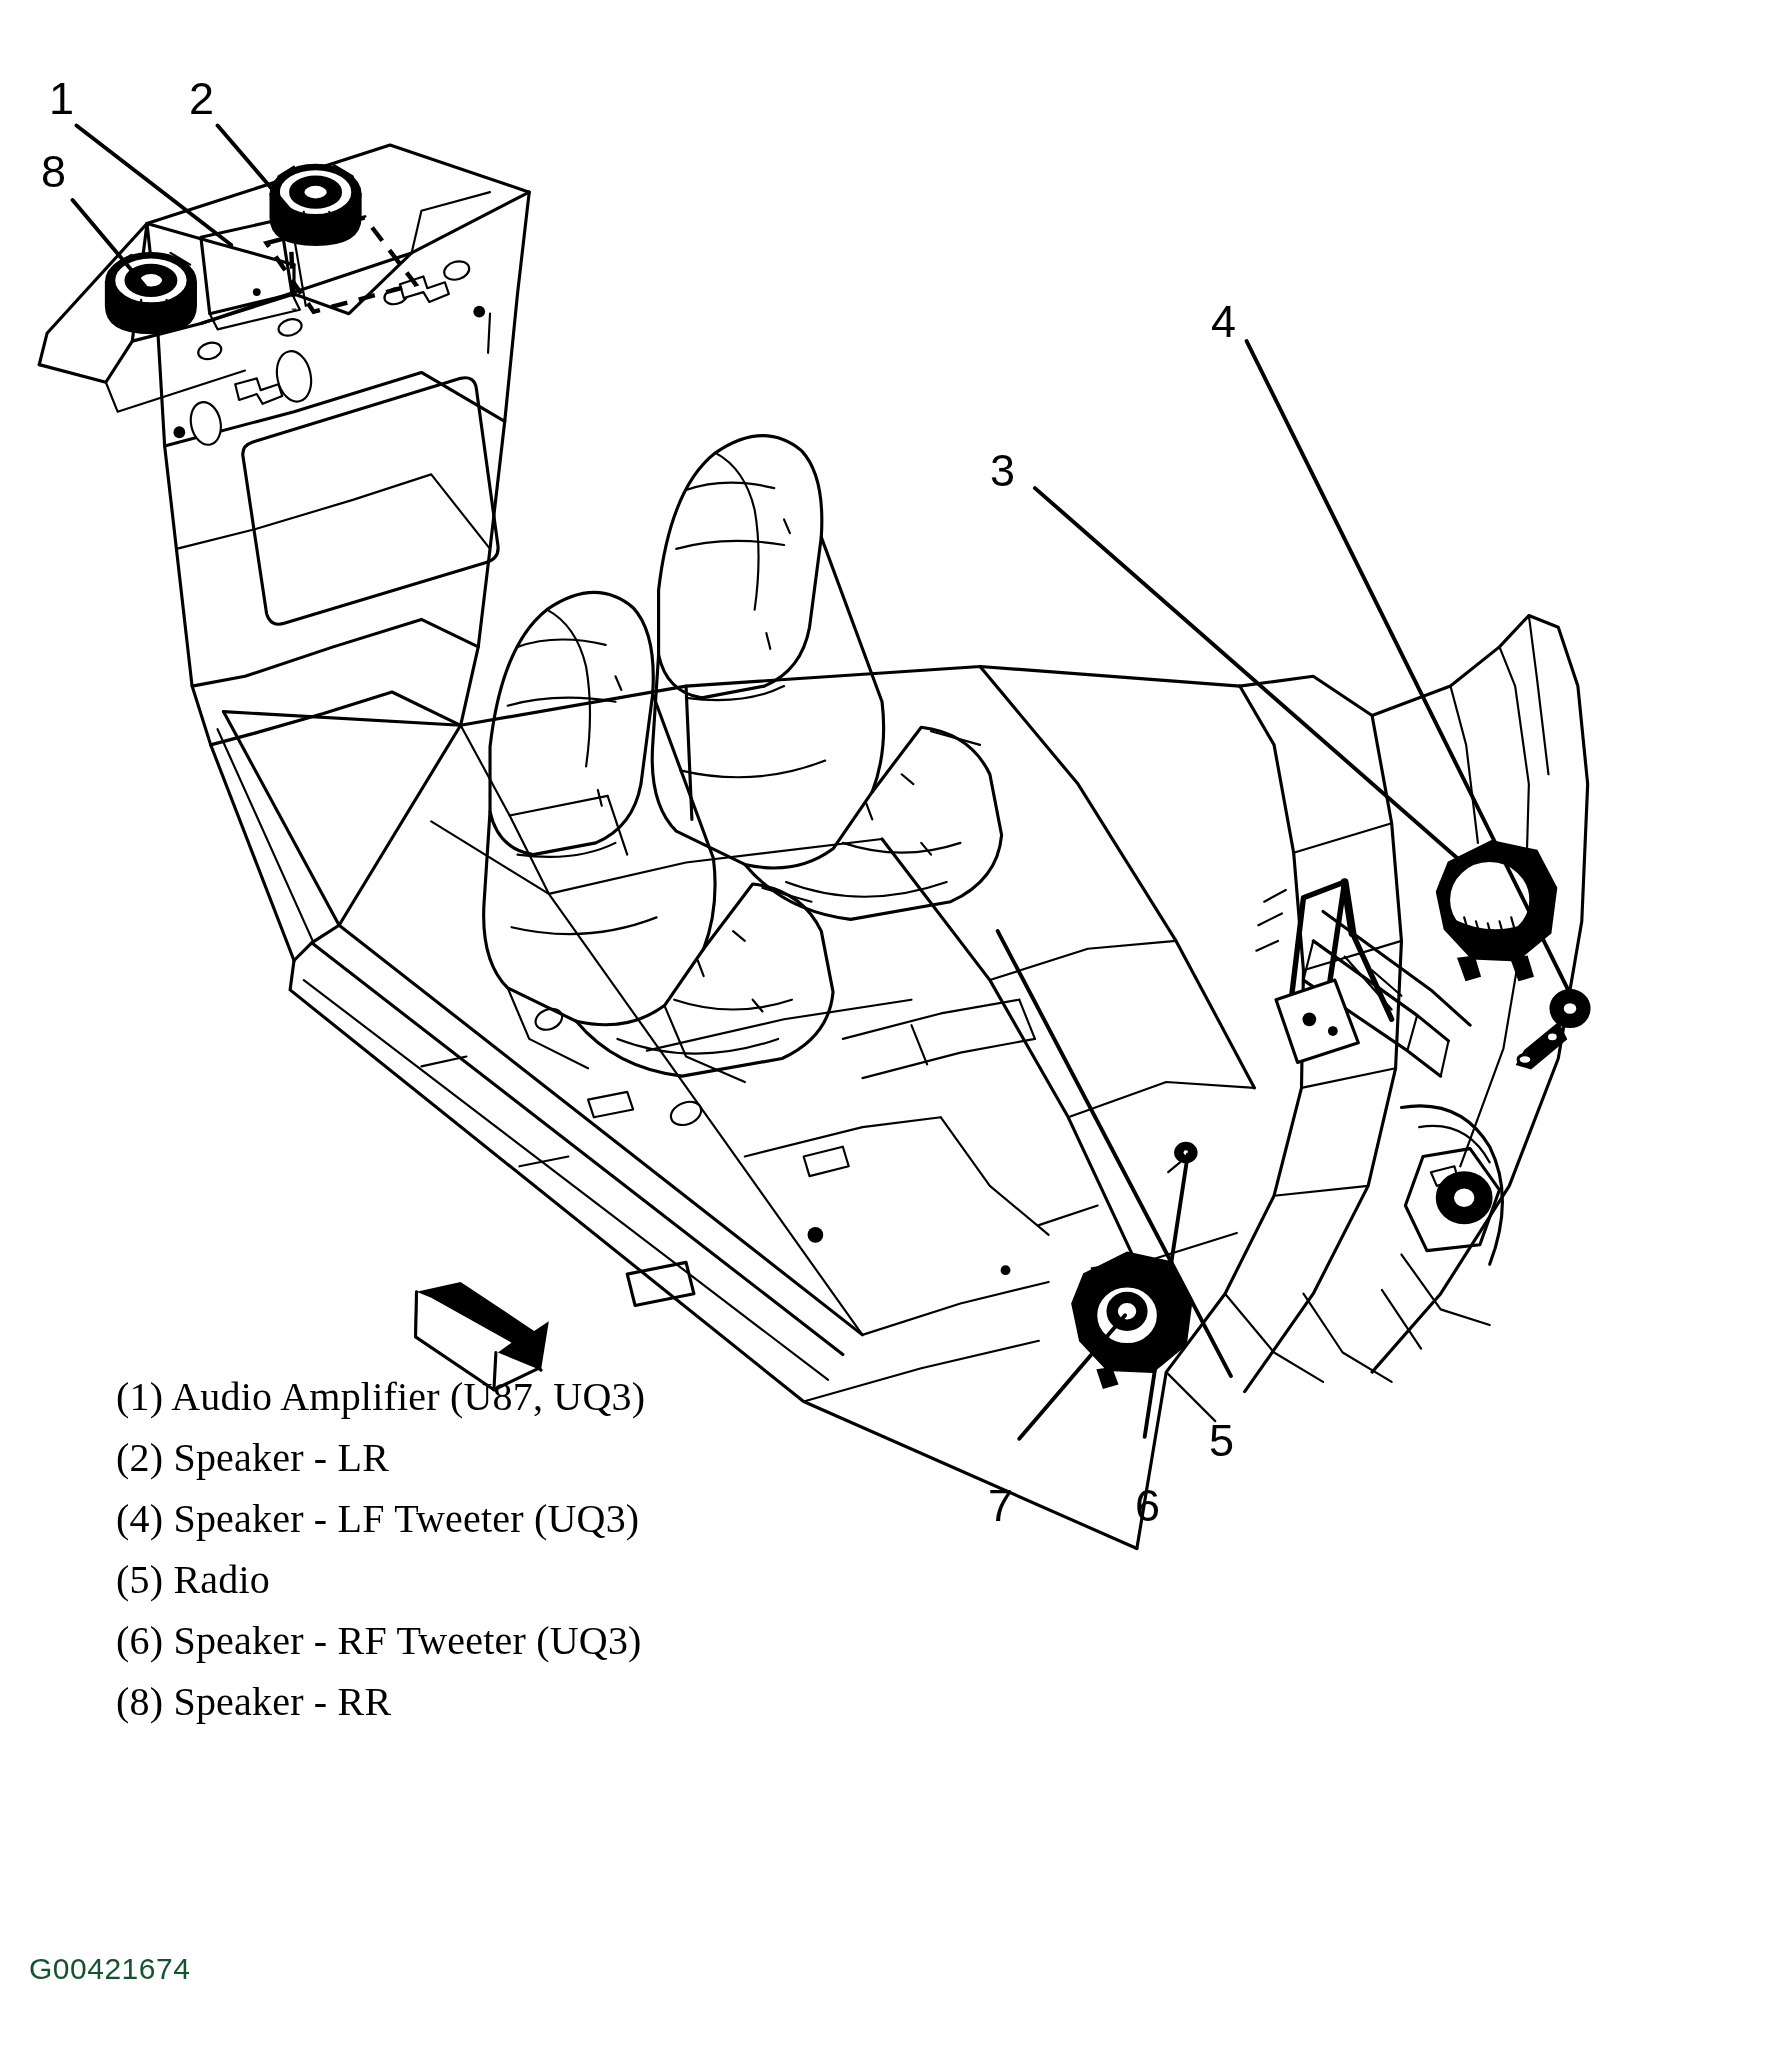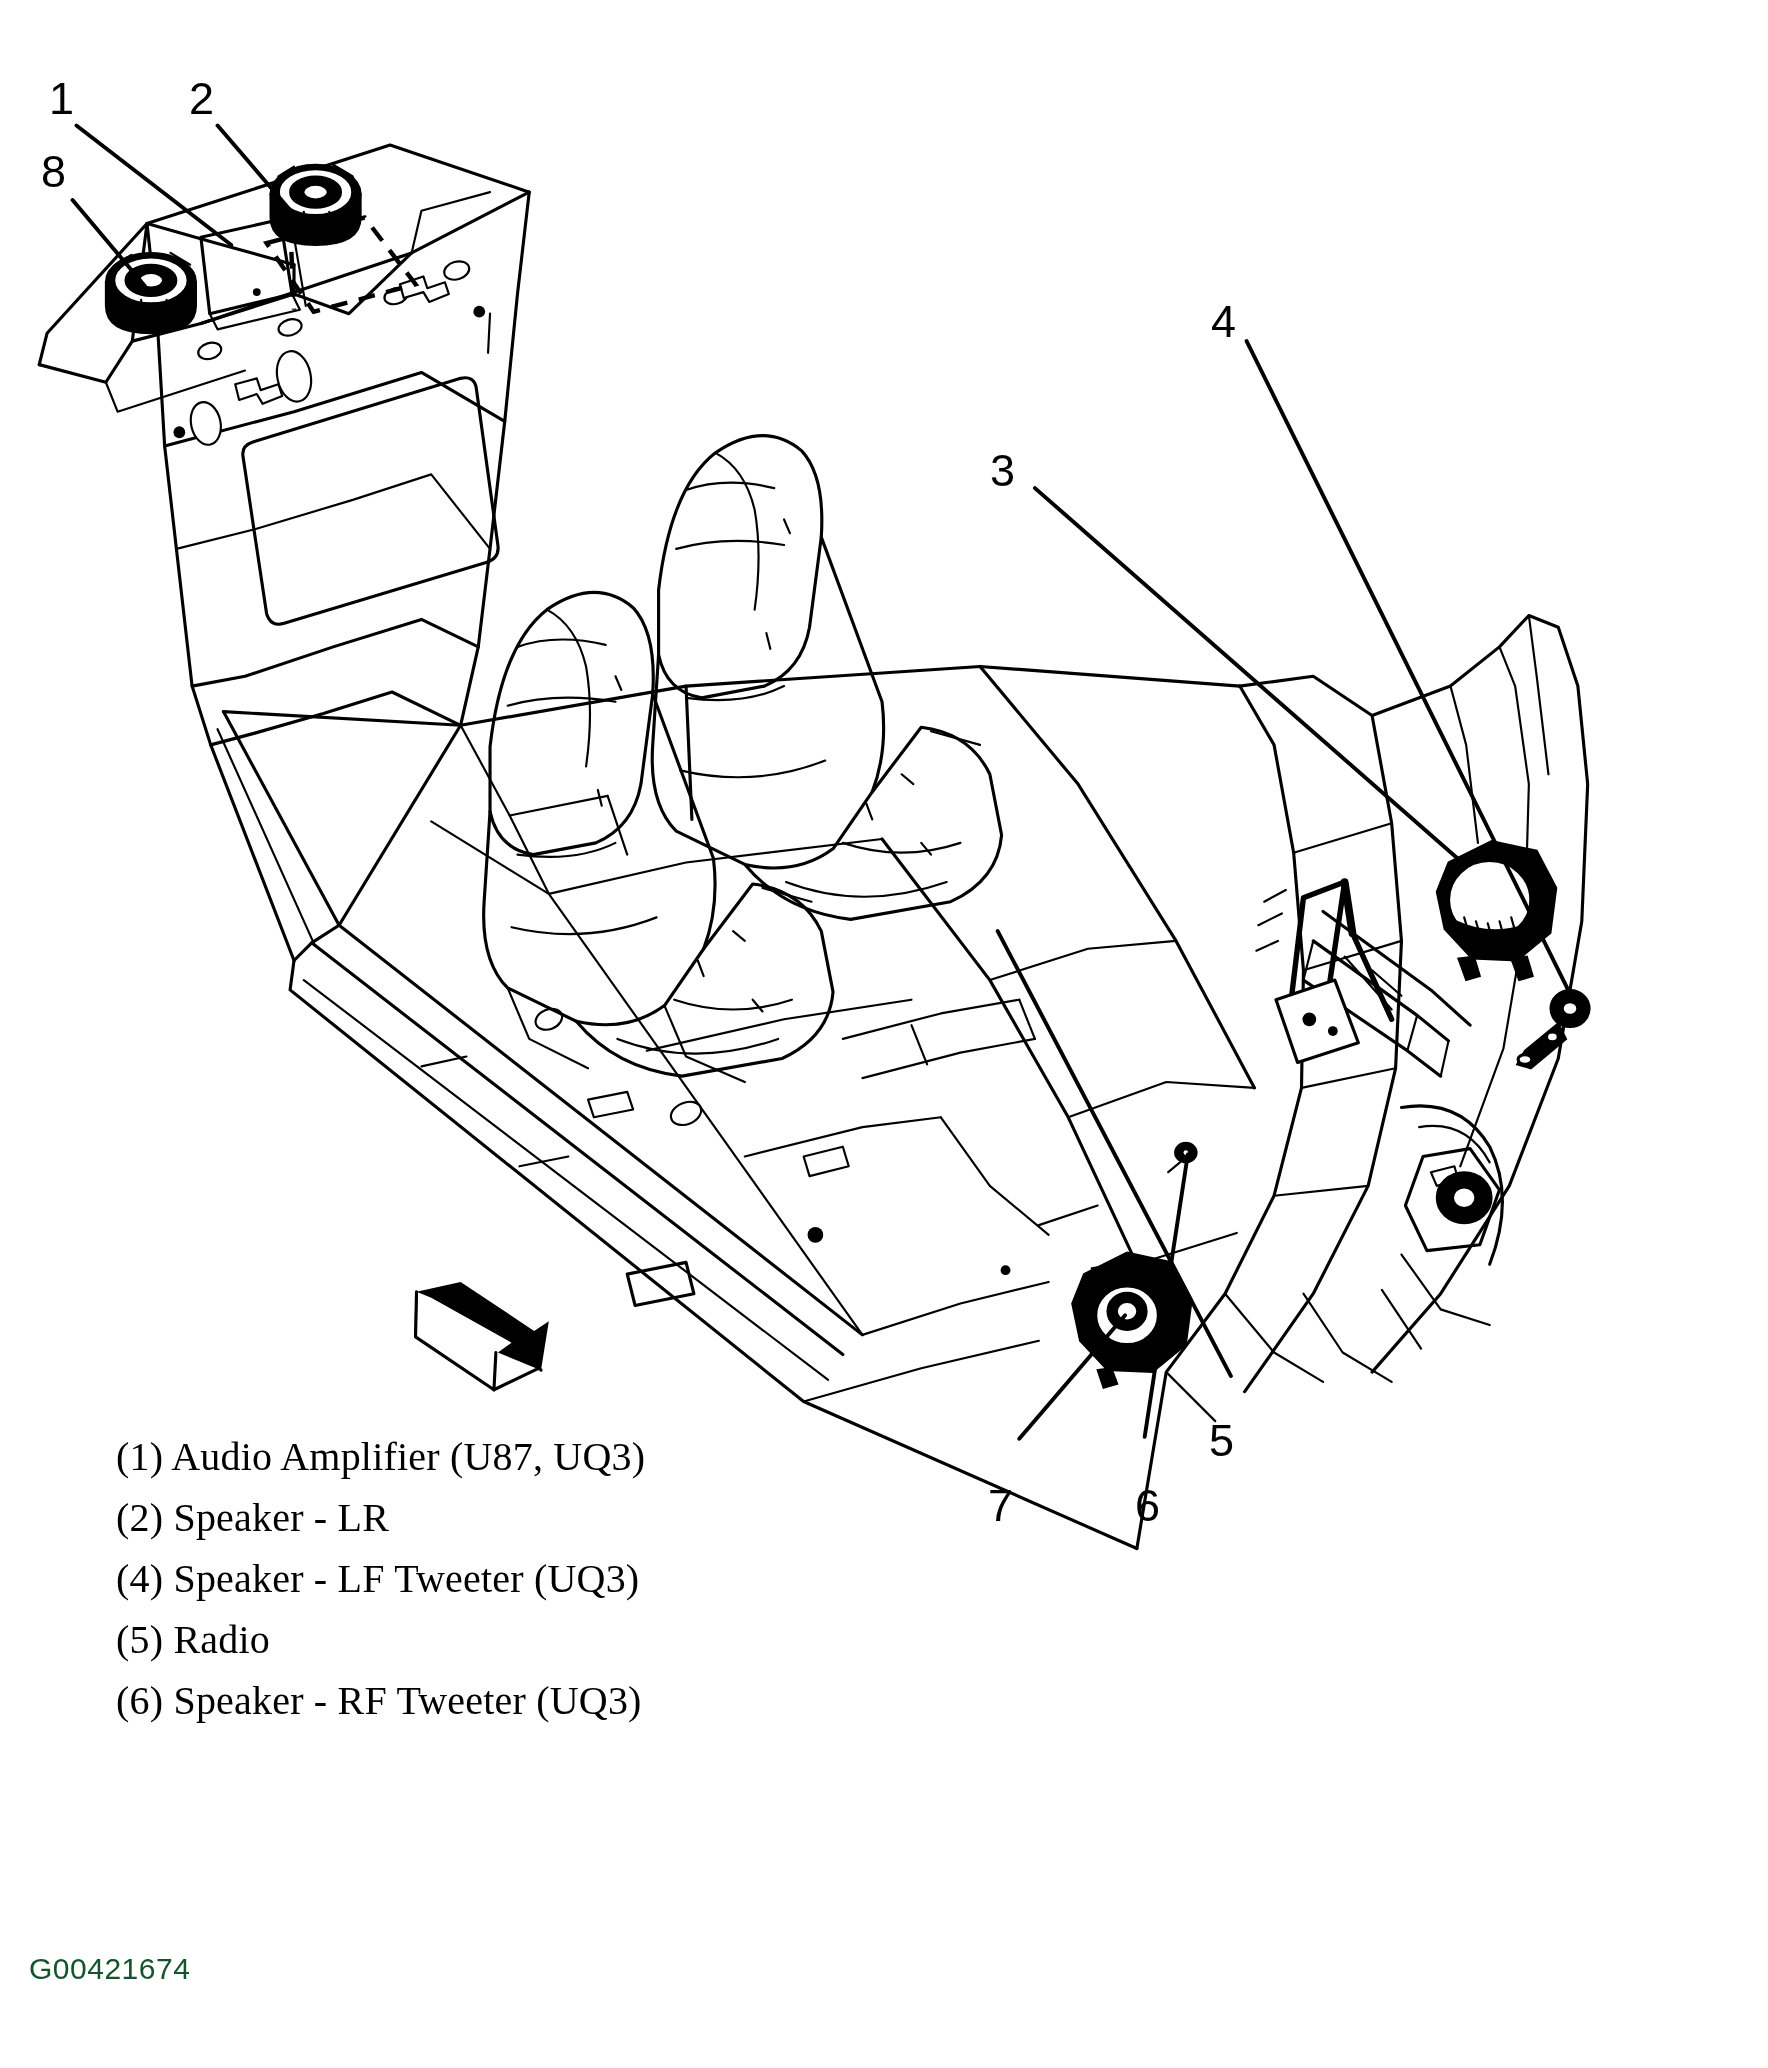--- a/index.html
+++ b/index.html
@@ -24,21 +24,21 @@
     position: absolute;
     left: 0;
     top: 0;
     width: 1768px;
     height: 2068px;
     display: block;
   }
   .legend-block {
     position: absolute;
     left: 116px;
-    top: 1426px;
+    top: 1366px;
     width: 882px;
   }
   .legend-item {
     font-family: "Liberation Serif", serif;
     font-size: 40px;
     line-height: 61px;
     letter-spacing: 0.2px;
     color: #000000;
     white-space: nowrap;
   }
@@ -338,18 +338,19 @@
   <div class="callout" style="left:1209px;top:1418px;">5</div>
   <div class="callout" style="left:1135px;top:1483px;">6</div>
   <div class="callout" style="left:988px;top:1483px;">7</div>
 
   <div class="legend-block">
     <div class="legend-item">(1) Audio Amplifier (U87, UQ3)</div>
     <div class="legend-item">(2) Speaker - LR</div>
     <div class="legend-item">(4) Speaker - LF Tweeter (UQ3)</div>
     <div class="legend-item">(5) Radio</div>
     <div class="legend-item">(6) Speaker - RF Tweeter (UQ3)</div>
+    <div class="legend-item">(8) Speaker - RR</div>
   </div>
 
   <div class="figure-id">G00421674</div>
 
 </div>
 
 
 </body></html>

